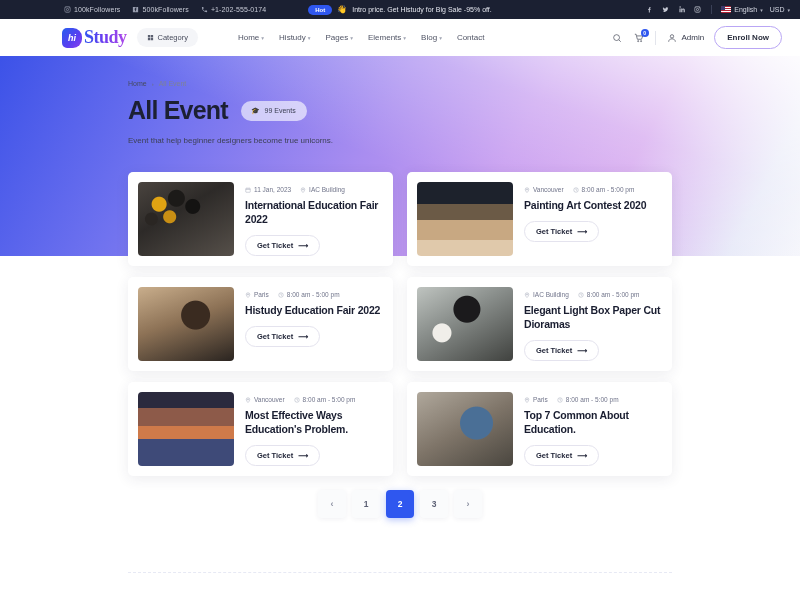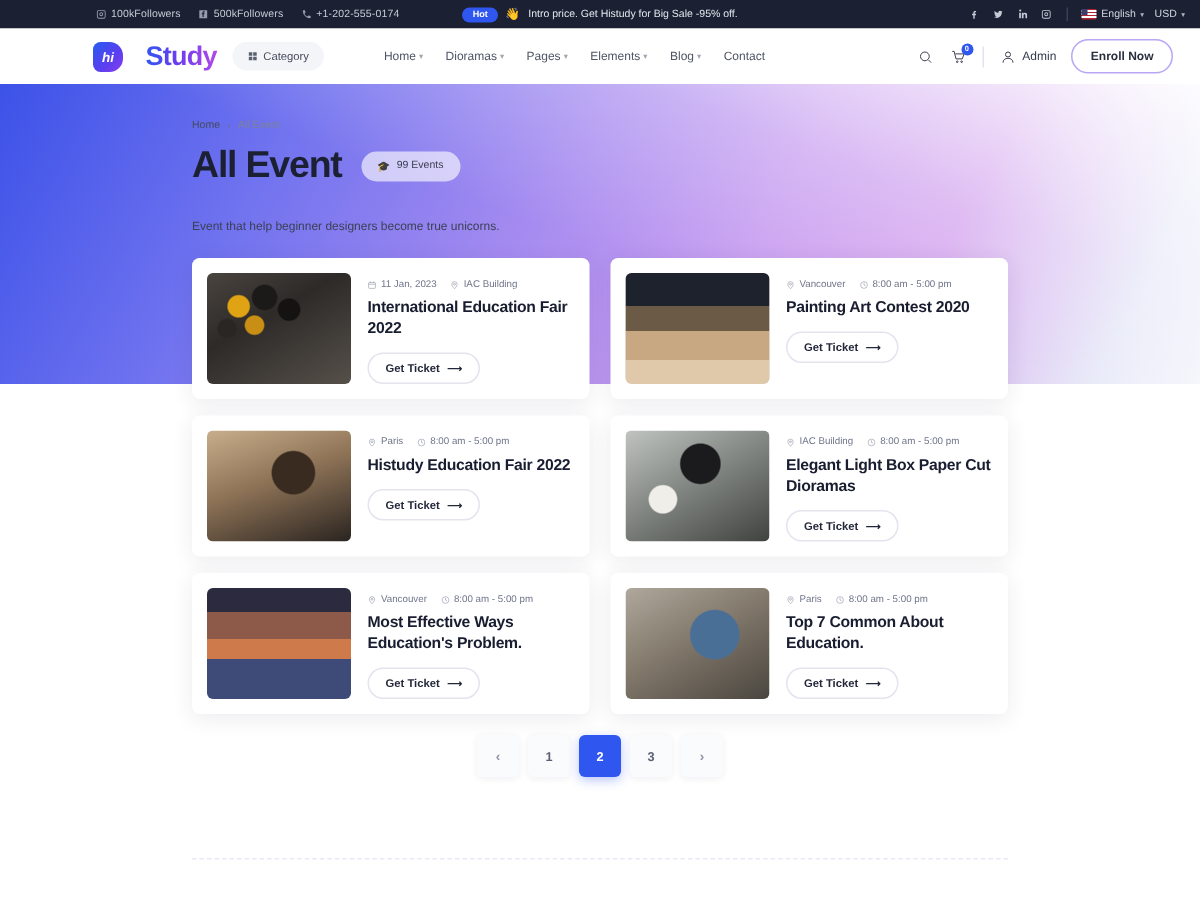--- a/index.html
+++ b/index.html
@@ -69,21 +69,22 @@
   }
   .logo-mark::after {
     content:""; position:absolute; right:-3px; top:50%; transform:translateY(-50%);
     border-left:5px solid #7b3ff0; border-top:5px solid transparent; border-bottom:5px solid transparent;
     opacity:0;
   }
   .logo-text {
     font-size: 18px; font-weight: 700; letter-spacing: -.5px;
     background: linear-gradient(90deg,#2f57ef 0%,#6b3cf0 45%,#b14ae8 100%);
     -webkit-background-clip: text; background-clip: text; color: transparent;
-    margin-left: 14px;
+    margin-left: 1px;
+    font-family: Liberation Serif, serif;
   }
   .cat-pill {
     margin-left: 10px; display: flex; align-items: center; gap: 4px;
     background: #f4f5f8; border-radius: 13px; padding: 5px 10px;
     font-size: 7.5px; color: #474b5c; font-weight: 500;
   }
   .cat-pill svg { width: 7px; height: 7px; fill: #5b6070; }
 
   .nav { display: flex; align-items: center; gap: 15px; margin-left: 40px; }
   .nav-item { display: flex; align-items: center; gap: 2px; font-size: 8px; color: #505465; font-weight: 500; white-space: nowrap; }
@@ -130,21 +131,21 @@
   .crumb .sep { font-size: 6px; color: #6b7086; }
   .crumb .cur { color: #7e8296; }
   .title-row { display: flex; align-items: center; gap: 13px; margin-top: 9px; }
   .page-title { font-size: 25px; font-weight: 800; color: #1c2033; letter-spacing: -.8px; }
   .ev-badge {
     display: flex; align-items: center; gap: 4px;
     background: rgba(255,255,255,.62); border-radius: 13px;
     padding: 6px 11px; font-size: 7px; color: #3a3e52; font-weight: 500;
   }
   .ev-badge .emo { font-size: 7px; }
-  .sub { margin-top: 21px; font-size: 8px; color: #3c4055; }
+  .sub { margin-top: 11px; font-size: 8px; color: #3c4055; }
 
   
   .sheet {
     position: absolute; left: 0; right: 0; top: 256px; bottom: 0;
     background: #fff;
   }
 
   
   .grid {
     position: absolute; left: 128px; top: 172px; width: 544px;
@@ -308,21 +309,21 @@
       </svg>
     <span>Category</span>
   </div>
 
   <div class="nav">
     <span class="nav-item">
       <span>Home</span>
       <span class="caret">▾</span>
     </span>
     <span class="nav-item">
-      <span>Dioramas</span>
+      <span>Histudy</span>
       <span class="caret">▾</span>
     </span>
     <span class="nav-item">
       <span>Pages</span>
       <span class="caret">▾</span>
     </span>
     <span class="nav-item">
       <span>Elements</span>
       <span class="caret">▾</span>
     </span>

